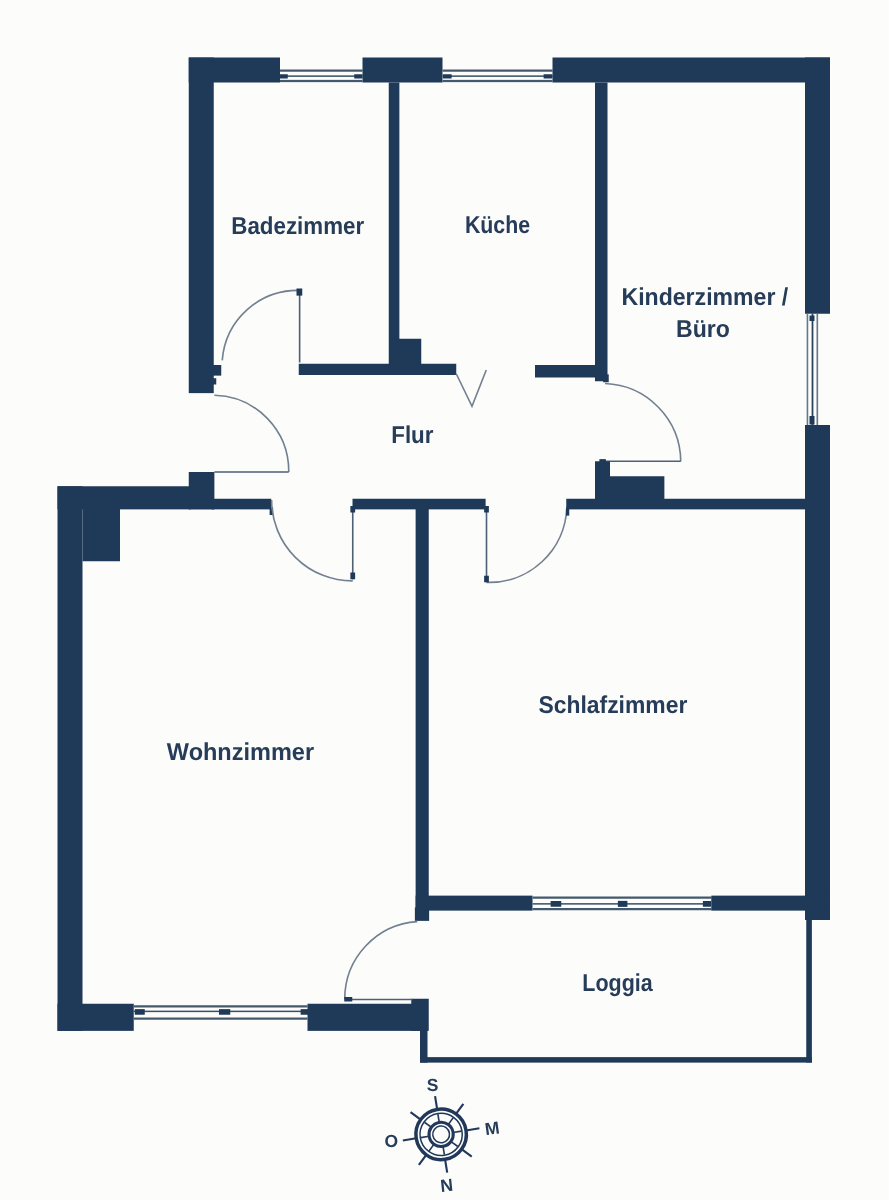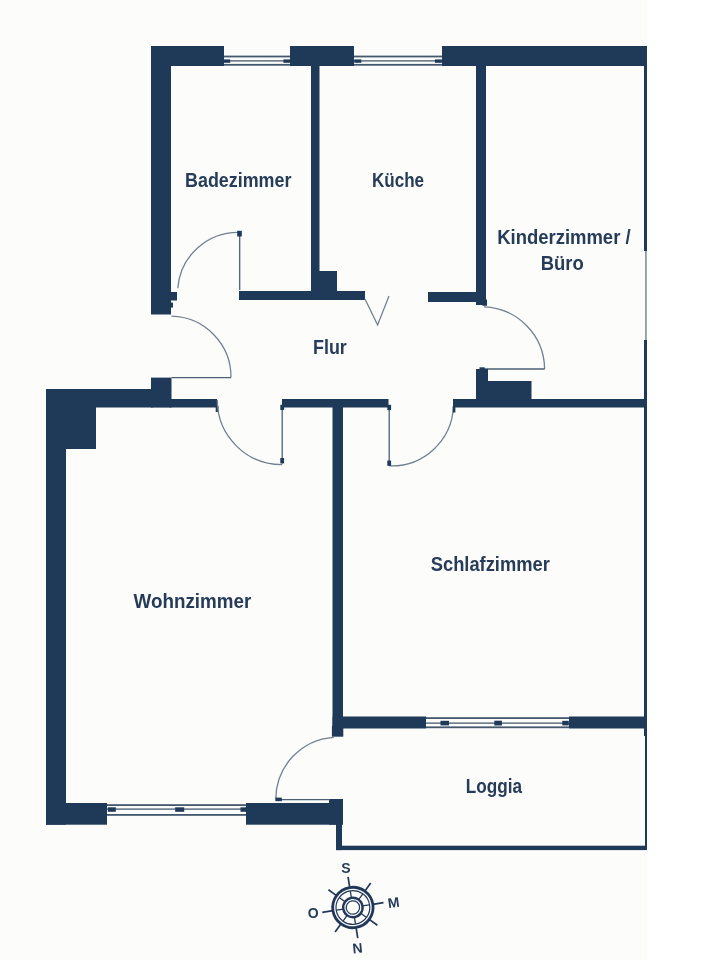--- a/index.html
+++ b/index.html
@@ -1,16 +1,16 @@
 <!DOCTYPE html>
 <html><head>
 <meta charset="utf-8">
 <style>
   html,body{margin:0;padding:0;}
-  #page{position:relative;width:647px;height:960px;background:#fcfcfb;overflow:hidden;}
+  #page{position:relative;width:711px;height:960px;background:#fcfcfb;overflow:hidden;}
   svg{display:block;}
   text{font-family:"Liberation Sans",sans-serif;font-weight:bold;fill:#263C59;}
 </style>
 </head>
 <body>
 
 <div id="page">
 <svg width="711" height="960" viewBox="0 0 711 960">
 
   <rect x="0" y="0" width="711" height="960" fill="#fcfcfb"></rect>

